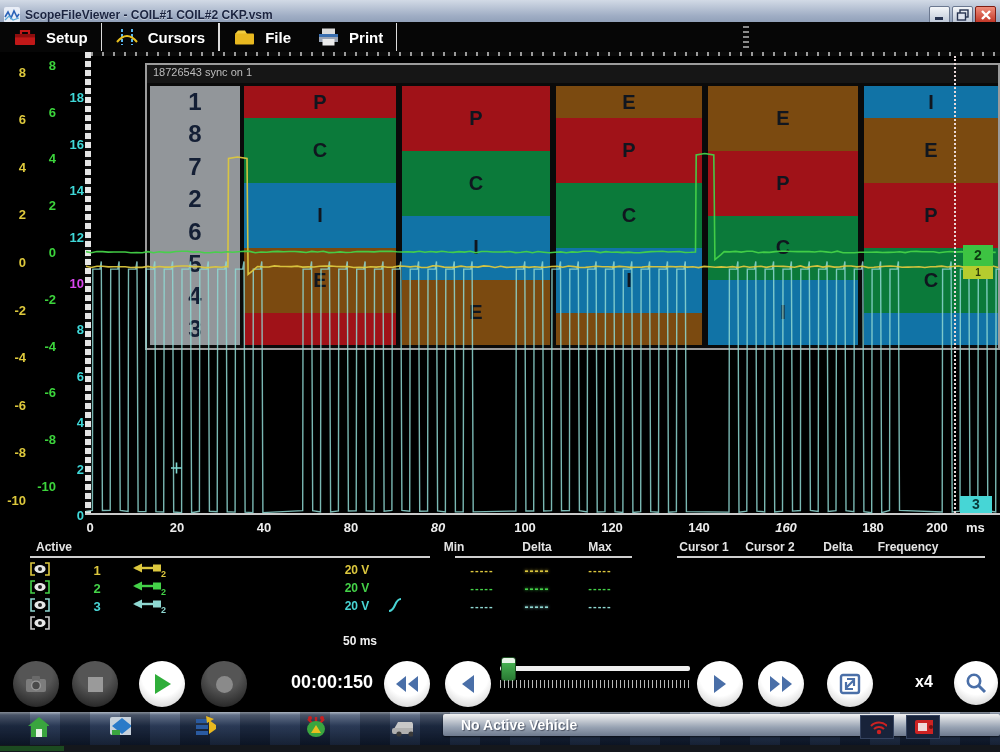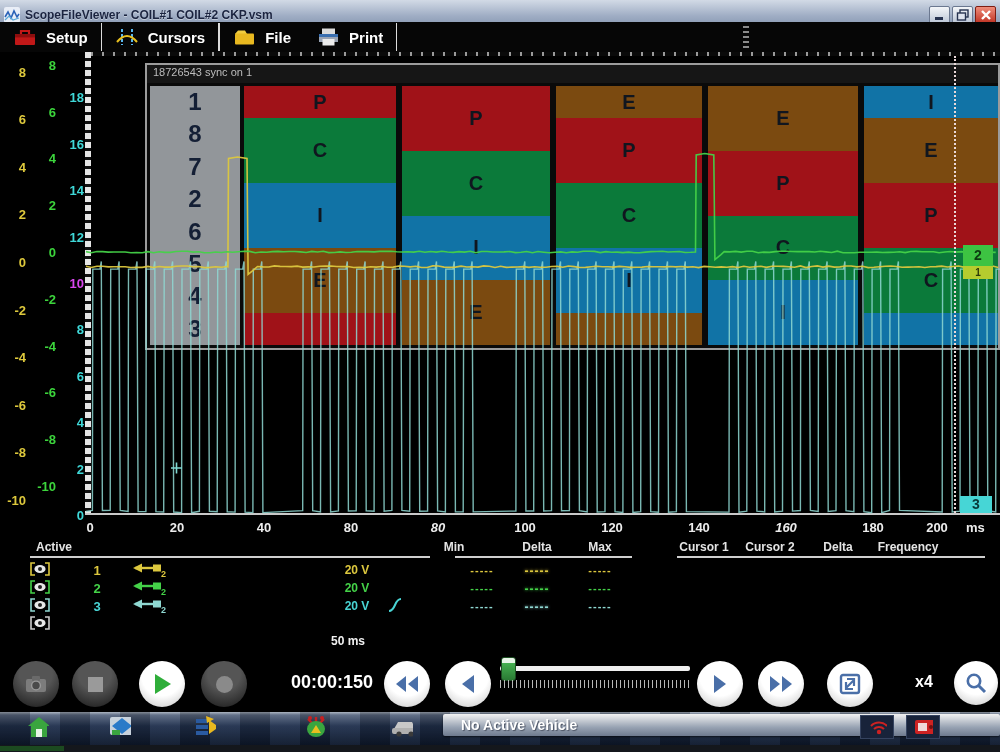--- a/index.html
+++ b/index.html
@@ -380,21 +380,21 @@
     </svg>
   </span>
 <span class="pscale" style="left:357px;top:563px;color:#dcc73e">20 V</span>
 <span class="pscale" style="left:357px;top:581px;color:#44d248">20 V</span>
 <span class="pscale" style="left:357px;top:599px;color:#49d4d4">20 V</span>
 <span class="slopeslot" style="left:386px;top:596px">
   <svg width="18" height="18">
       <path d="M3 15 C10 15 8 3 15 3" stroke="#49d4d4" stroke-width="2" fill="none"></path>
     </svg>
 </span>
-<span class="tbase" style="left:348px;top:634px">50 ms</span>
+<span class="tbase" style="left:360px;top:634px">50 ms</span>
 <div id="dashgrid">
     <div class="dash" style="left: 482px; top: 564px; color: rgb(220, 199, 62); text-shadow: none; position: absolute;">-----</div>
     <div class="dash live" style="left: 537px; top: 564px; color: rgb(220, 199, 62); text-shadow: rgb(220, 199, 62) 0px 0px 3px; position: absolute;">-----</div>
     <div class="dash" style="left: 600px; top: 564px; color: rgb(220, 199, 62); text-shadow: none; position: absolute;">-----</div>
     <div class="dash" style="left: 482px; top: 582px; color: rgb(68, 210, 72); text-shadow: none; position: absolute;">-----</div>
     <div class="dash live" style="left: 537px; top: 582px; color: rgb(68, 210, 72); text-shadow: rgb(68, 210, 72) 0px 0px 3px; position: absolute;">-----</div>
     <div class="dash" style="left: 600px; top: 582px; color: rgb(68, 210, 72); text-shadow: none; position: absolute;">-----</div>
     <div class="dash" style="left: 482px; top: 600px; color: rgb(143, 216, 210); text-shadow: none; position: absolute;">-----</div>
     <div class="dash live" style="left: 537px; top: 600px; color: rgb(143, 216, 210); text-shadow: rgb(143, 216, 210) 0px 0px 3px; position: absolute;">-----</div>
     <div class="dash" style="left: 600px; top: 600px; color: rgb(143, 216, 210); text-shadow: none; position: absolute;">-----</div>

